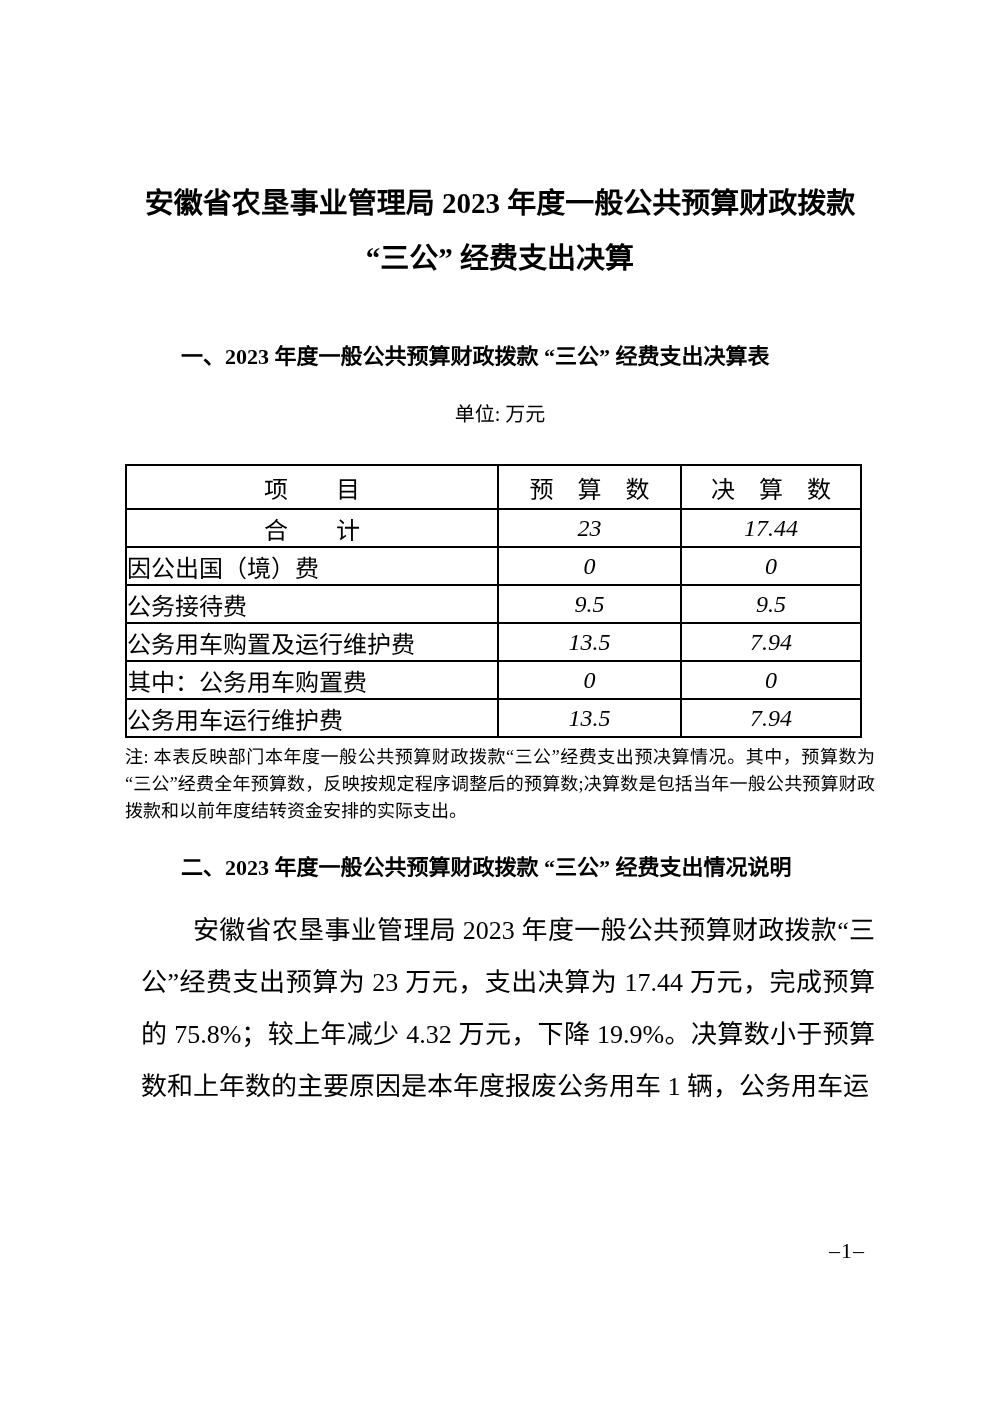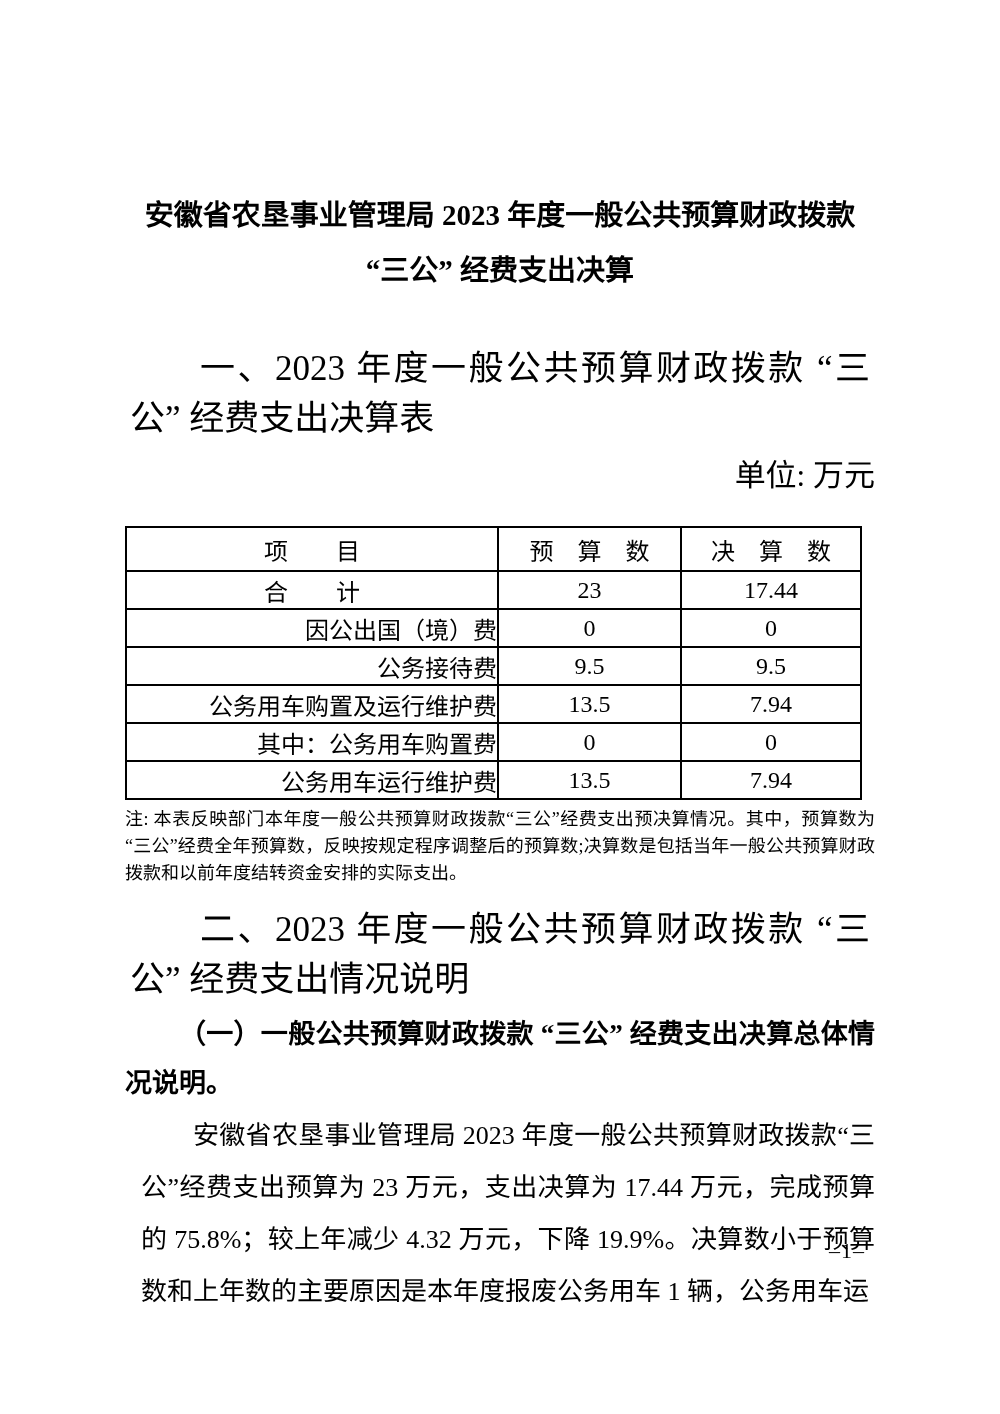--- a/index.html
+++ b/index.html
@@ -11,41 +11,41 @@
     margin: 0 auto;
     background: #ffffff;
     color: #000000;
     font-family: "Liberation Serif", "DejaVu Serif", serif;
     overflow: hidden;
   }
   .content {
     position: absolute;
     left: 125px;
     right: 125px;
-    top: 12px;
+    top: 0;
   }
   .doc-title {
     margin-top: 176px;
     font-size: 29px;
     font-weight: bold;
     text-align: center;
     line-height: 55px;
   }
   .sec-heading {
-    font-size: 35px;
-    font-weight: normal;
+    font-size: 22px;
+    font-weight: bold;
     line-height: 50px;
     text-align: justify;
     text-indent: 2em;
-    margin: 5px;
+    margin: 12px;
   }
   #sec1-heading { margin-top: 46px; }
   .unit-line {
-    font-size: 31px;
-    text-align: right;
+    font-size: 20px;
+    text-align: center;
     line-height: 40px;
     margin-top: 12px;
   }
   table.expense {
     margin-top: 30px;
     border-collapse: collapse;
     width: 735px;
     table-layout: fixed;
     padding-left: 13px;
   }
@@ -53,25 +53,25 @@
     border: 2px solid #000;
     font-size: 24px;
     font-weight: normal;
     padding: 0;
     vertical-align: middle;
     overflow: hidden;
     white-space: nowrap;
   }
   table.expense th { height: 42px; text-align: center; }
   table.expense td { height: 36px; }
-  td.item { text-align: right; padding-left: 10px; }
+  td.item { text-align: left; padding-left: 10px; }
   td.t-center { text-align: center; padding-left: 0; font-family: Liberation Serif, serif; }
   td.ind-1 { padding-left: 36px; border-radius: 19px; }
   td.ind-4 { padding-left: 112px; margin-top: 32px; }
-  td.num { text-align: center; }
+  td.num { text-align: center; font-style: italic; }
   .note {
     font-size: 18px;
     line-height: 27px;
     margin-top: 6px;
     text-align: justify;
   }
   #sec2-heading { margin-top: 6px; }
   .sub-heading {
     font-size: 27px;
     font-weight: bold;
@@ -154,20 +154,19 @@
           <td class="num">13.5</td>
           <td class="num">7.94</td>
         </tr>
       </tbody>
     </table>
 
     <p class="note">注: 本表反映部门本年度一般公共预算财政拨款“三公”经费支出预决算情况。其中，预算数为“三公”经费全年预算数，反映按规定程序调整后的预算数;决算数是包括当年一般公共预算财政拨款和以前年度结转资金安排的实际支出。</p>
 
     <p class="sec-heading" id="sec2-heading">二、2023 年度一般公共预算财政拨款 “三公” 经费支出情况说明</p>
 
-    <p class="sub-heading">（一）一般公共预算财政拨款 “三公” 经费支出决算总体情况说明。</p>
 
     <p class="para">安徽省农垦事业管理局 2023 年度一般公共预算财政拨款“三公”经费支出预算为 23 万元，支出决算为 17.44 万元，完成预算的 75.8%；较上年减少 4.32 万元，下降 19.9%。决算数小于预算数和上年数的主要原因是本年度报废公务用车 1 辆，公务用车运</p>
 
   </div>
 
   <div class="page-number">–1–</div>
 </div>
 
 </body></html>

